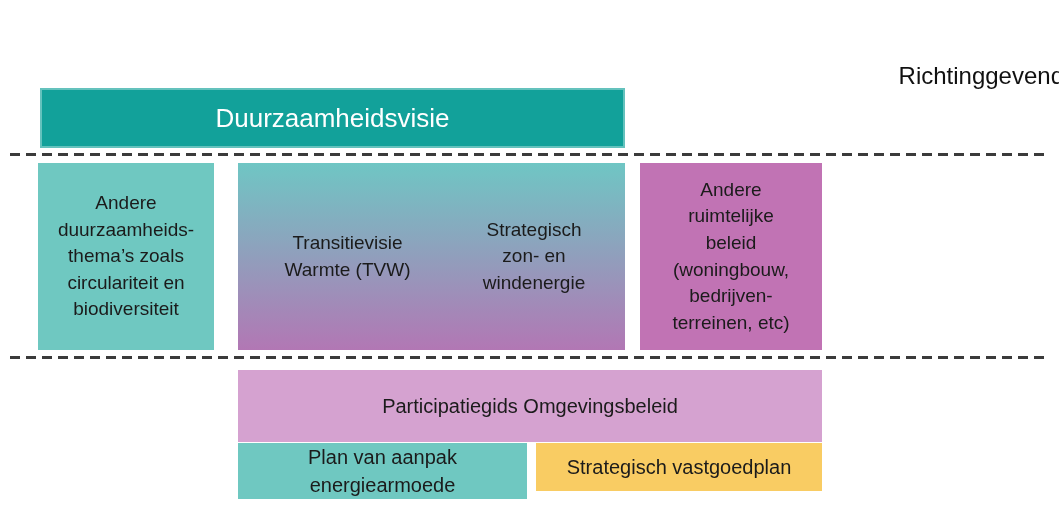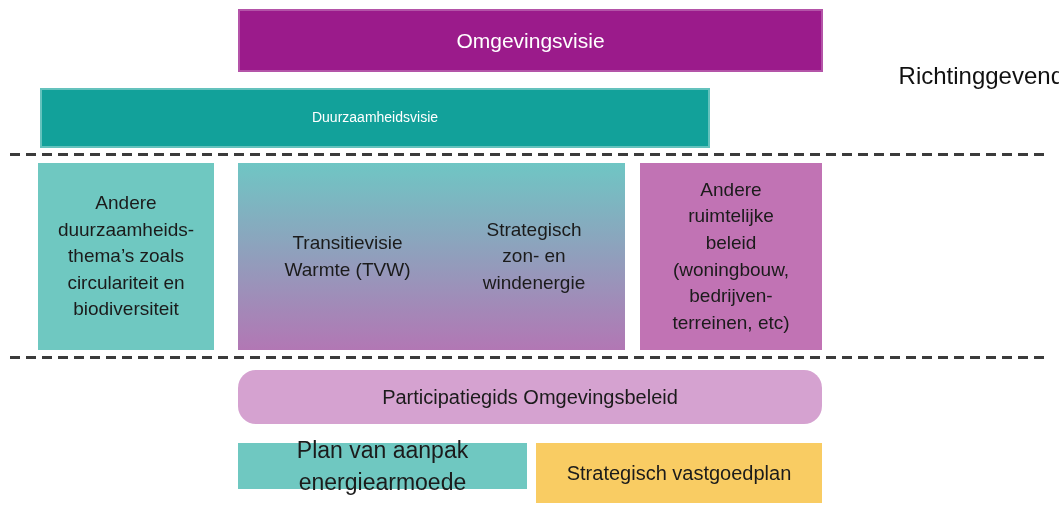--- a/index.html
+++ b/index.html
@@ -28,25 +28,25 @@
   }
   
   .omgevingsvisie {
     left: 238px; top: 9px; width: 585px; height: 63px;
     background: var(--c-magenta);
     border: 2px solid rgba(255,255,255,0.25);
     color: #ffffff;
     font-size: 21px;
   }
   .duurzaamheidsvisie {
-    left: 40px; top: 88px; width: 670px; height: 60px;
+    left: 40px; top: 88px; width: 585px; height: 60px;
     background: var(--c-teal);
     border: 2px solid rgba(255,255,255,0.35);
     color: #ffffff;
-    font-size: 14px;
+    font-size: 26px;
   }
   
   .divider {
     position: absolute;
     left: 10px;
     width: 1040px;
     height: 3px;
     background: repeating-linear-gradient(90deg,
       var(--c-divider) 0px, var(--c-divider) 10px,
       transparent 10px, transparent 16px);
@@ -56,32 +56,31 @@
   
   .mid { top: 163px; height: 187px; font-size: 19px; }
   .andere-duurzaamheid { left: 38px;  width: 176px; background: var(--c-teal-light); }
   .transitievisie      { left: 238px; width: 219px;
     background: linear-gradient(to bottom, var(--c-gradient-top), var(--c-gradient-bottom)); }
   .beleidskader        { left: 443px; width: 182px;
     background: linear-gradient(to bottom, var(--c-gradient-top), var(--c-gradient-bottom)); }
   .andere-ruimtelijk   { left: 640px; width: 182px; background: var(--c-orchid); }
   
   .participatiegids {
-    left: 238px; top: 370px; width: 584px; height: 54px;
+    left: 238px; top: 370px; width: 584px; height: 72px;
     background: var(--c-pink);
     font-size: 20px;
-    border-radius: 18px;
   }
   .plan-van-aanpak {
-    left: 238px; top: 443px; width: 289px; height: 46px;
+    left: 238px; top: 443px; width: 289px; height: 56px;
     background: var(--c-teal-light);
-    font-size: 23px;
+    font-size: 20px;
   }
   .strategisch-vastgoedplan {
-    left: 536px; top: 443px; width: 286px; height: 60px;
+    left: 536px; top: 443px; width: 286px; height: 48px;
     background: var(--c-yellow);
     font-size: 20px;
   }
   
   .tier-label {
     position: absolute;
     left: 852px;
     width: 200px;
     font-size: 24px;
     line-height: 24px;
@@ -91,21 +90,20 @@
   }
   .tier-label-1 { top: 64px; }
   .tier-label-2 { top: 243px; }
   .tier-label-3 { top: 423px; }
 </style>
 </head>
 <body>
 
 <div id="stage">
 
-  <div class="box omgevingsvisie">Omgevingsvisie</div>
 
   <div class="box duurzaamheidsvisie">Duurzaamheidsvisie</div>
 
   <div class="tier-label tier-label-1">Richtinggevend</div>
 
   <div class="divider divider-1"></div>
 
   <div class="box mid andere-duurzaamheid">Andere
 duurzaamheids-
 thema’s zoals

